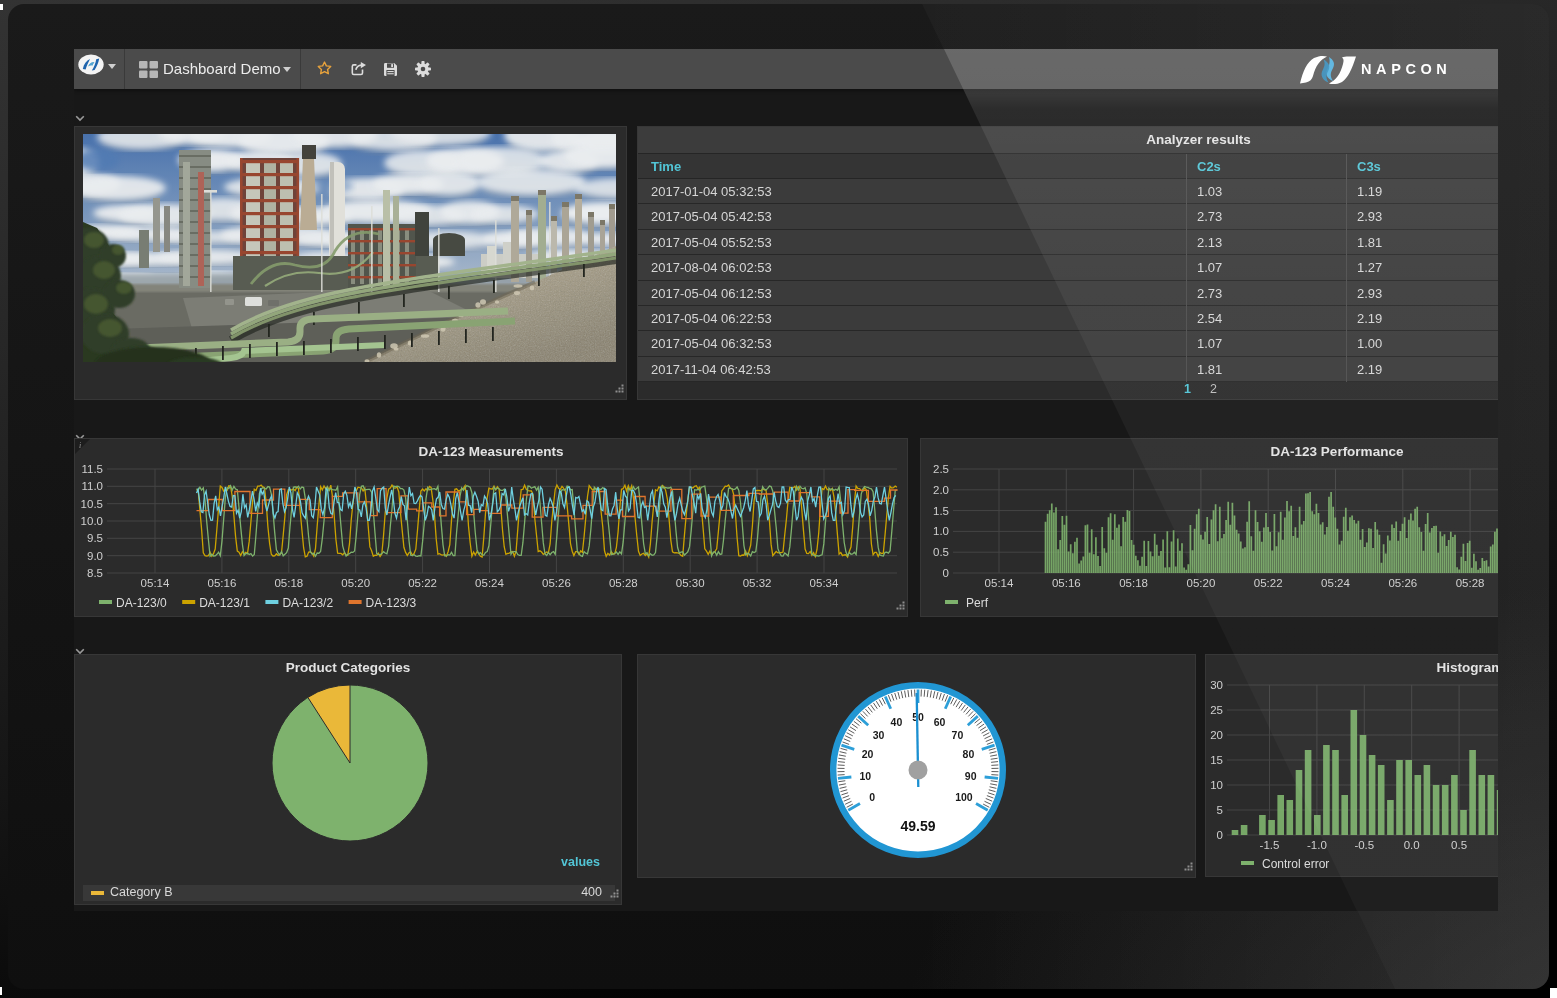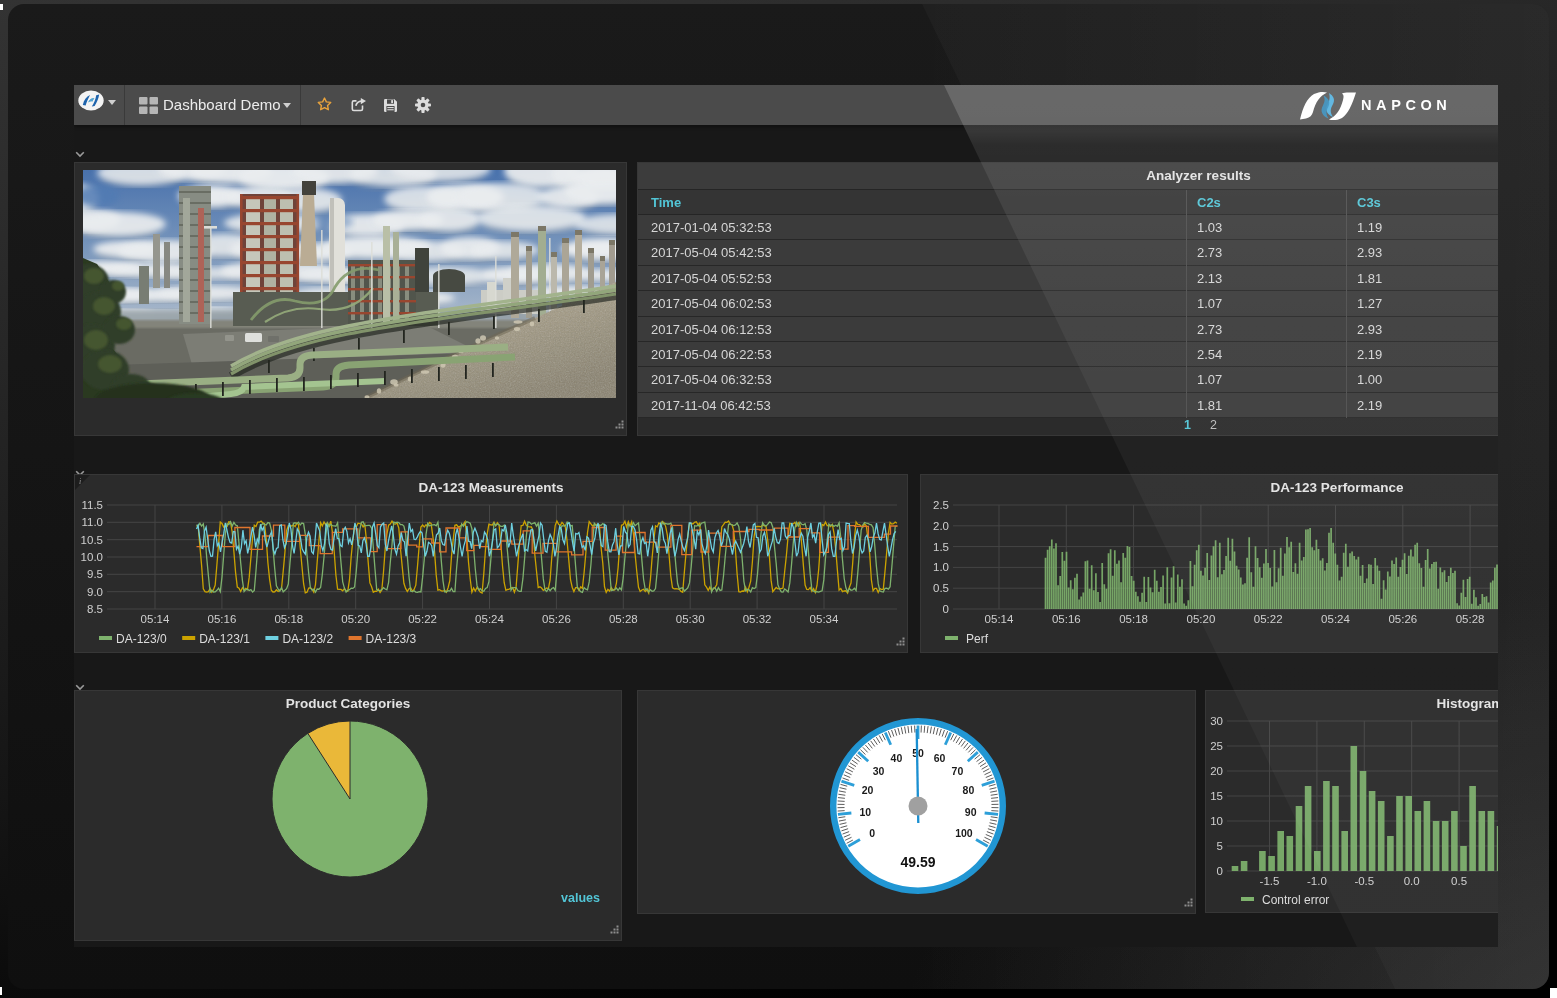--- a/index.html
+++ b/index.html
@@ -4,21 +4,21 @@
 html,body { width:1557px; height:998px; overflow:hidden; background:#111;
   font-family:"Liberation Sans", sans-serif; }
 #stage { position:relative; width:1557px; height:998px;
   background:linear-gradient(168deg, #333333 0%, #2a2a2a 20%, #151515 60%, #000 90%); }
 #frame { position:absolute; left:8px; top:4px; width:1541px; height:985px; border-radius:16px;
   background:
     radial-gradient(ellipse 1350px 800px at 112% 108%, rgba(95,95,95,0.42), rgba(95,95,95,0) 62%),
     linear-gradient(to right, rgba(255,255,255,0) 58%, rgba(255,255,255,0.045)),
     linear-gradient(to bottom, #1a1a1a, #0f0f0f); }
 #screen { position:absolute; left:74px; top:49px; width:1424px; height:862px;
-  background:#181818; overflow:hidden;margin-top:36px; }
+  background:#181818; overflow:hidden; }
 .nav { position:absolute; left:0; top:0; width:1424px; height:40px; background:#4b4b4b;
   box-shadow:0 2px 3px rgba(0,0,0,0.35); }
 .nsec { position:absolute; top:0; height:40px; }
 .ndiv { position:absolute; top:0; width:1px; height:40px; background:#3a3a3a; }
 .ntext { position:absolute; left:38px; top:11px; font-size:15px; color:#ececec; white-space:nowrap; }
 .caret { position:absolute; width:0; height:0; border-left:4.5px solid transparent;
   border-right:4.5px solid transparent; border-top:5px solid #cfcfcf; }
 .nico { position:absolute; }
 .nlogo { position:absolute; left:1287px; top:12px; font-size:14.5px; font-weight:bold; color:#fff;
   letter-spacing:4.6px; }
@@ -468,21 +468,21 @@
           <span class="c0">2017-05-04 05:42:53</span>
           <span class="c1">2.73</span>
           <span class="c2">2.93</span>
         </div>
         <div class="trow" style="top:102.8px">
           <span class="c0">2017-05-04 05:52:53</span>
           <span class="c1">2.13</span>
           <span class="c2">1.81</span>
         </div>
         <div class="trow" style="top:128.2px">
-          <span class="c0">2017-05-04 06:02:53</span>
+          <span class="c0">2017-08-04 06:02:53</span>
           <span class="c1">1.07</span>
           <span class="c2">1.27</span>
         </div>
         <div class="trow" style="top:153.6px">
           <span class="c0">2017-05-04 06:12:53</span>
           <span class="c1">2.73</span>
           <span class="c2">2.93</span>
         </div>
         <div class="trow" style="top:179.0px">
           <span class="c0">2017-05-04 06:22:53</span>
@@ -601,21 +601,25 @@
           <text x="28" y="96.4" font-size="11.5" fill="#cfcfcf" text-anchor="end">1.0</text>
           <text x="28" y="117.2" font-size="11.5" fill="#cfcfcf" text-anchor="end">0.5</text>
           <text x="28" y="138.0" font-size="11.5" fill="#cfcfcf" text-anchor="end">0</text>
           <path d="M124.5 82.70V134M126.6 74.69V134M128.7 71.27V134M130.8 64.53V134M132.9 73.54V134M135.0 68.21V134M137.1 110.26V134M139.2 101.04V134M141.3 76.98V134M143.4 85.75V134M145.5 76.75V134M147.6 112.51V134M149.7 105.13V134M151.8 114.30V134M153.9 102.85V134M156.0 98.82V134M158.1 124.56V134M160.2 121.40V134M162.3 117.59V134M164.4 86.32V134M166.5 85.45V134M168.6 113.71V134M170.7 90.22V134M172.8 115.19V134M174.9 98.33V134M177.0 116.96V134M179.1 127.11V134M181.2 87.97V134M183.3 109.16V134M185.4 113.78V134M187.5 78.21V134M189.6 74.24V134M191.7 100.66V134M193.8 75.21V134M195.9 88.77V134M198.0 85.57V134M200.1 107.26V134M202.2 77.91V134M204.3 82.68V134M206.4 71.10V134M208.5 72.04V134M210.6 100.96V134M212.7 105.76V134M214.8 116.81V134M216.9 121.17V134M219.0 126.76V134M221.1 117.67V134M223.2 101.80V134M225.3 127.00V134M227.4 102.02V134M229.5 112.58V134M231.6 117.20V134M233.7 94.83V134M235.8 105.79V134M237.9 116.81V134M240.0 112.10V134M242.1 100.60V134M244.2 128.62V134M246.3 92.16V134M248.4 128.17V134M250.5 102.55V134M252.6 91.36V134M254.7 127.40V134M256.8 99.42V134M258.9 111.82V134M261.0 104.16V134M263.1 128.46V134M265.2 130.67V134M267.3 125.13V134M269.4 86.02V134M271.5 111.17V134M273.6 89.86V134M275.7 75.18V134M277.8 69.81V134M279.9 95.71V134M282.0 100.62V134M284.1 92.74V134M286.2 77.88V134M288.3 104.89V134M290.4 80.41V134M292.5 71.18V134M294.6 65.22V134M296.7 102.16V134M298.8 67.77V134M300.9 99.29V134M303.0 95.04V134M305.1 80.97V134M307.2 62.77V134M309.3 85.64V134M311.4 63.73V134M313.5 76.39V134M315.6 90.83V134M317.7 94.53V134M319.8 102.42V134M321.9 109.49V134M324.0 108.32V134M326.1 82.85V134M328.2 62.33V134M330.3 97.24V134M332.4 111.73V134M334.5 71.23V134M336.6 82.93V134M338.7 92.18V134M340.8 102.69V134M342.9 88.54V134M345.0 74.05V134M347.1 87.98V134M349.2 92.97V134M351.3 111.39V134M353.4 74.92V134M355.5 107.34V134M357.6 93.17V134M359.7 72.77V134M361.8 100.68V134M363.9 78.53V134M366.0 61.99V134M368.1 72.31V134M370.2 66.70V134M372.3 96.90V134M374.4 88.18V134M376.5 98.83V134M378.6 67.85V134M380.7 85.56V134M382.8 81.92V134M384.9 54.62V134M387.0 54.35V134M389.1 52.88V134M391.2 72.28V134M393.3 75.37V134M395.4 64.68V134M397.5 73.99V134M399.6 85.45V134M401.7 83.29V134M403.8 95.40V134M405.9 88.04V134M408.0 57.86V134M410.1 52.88V134M412.2 67.79V134M414.3 78.48V134M416.4 89.76V134M418.5 105.43V134M420.6 101.74V134M422.7 77.74V134M424.8 68.80V134M426.9 91.67V134M429.0 78.34V134M431.1 76.59V134M433.2 80.98V134M435.3 84.50V134M437.4 81.74V134M439.5 100.66V134M441.6 89.96V134M443.7 108.02V134M445.8 103.38V134M447.9 89.19V134M450.0 89.74V134M452.1 108.95V134M454.2 82.99V134M456.3 90.58V134M458.4 95.71V134M460.5 123.86V134M462.6 105.29V134M464.7 114.43V134M466.8 96.42V134M468.9 101.44V134M471.0 85.51V134M473.1 89.12V134M475.2 82.46V134M477.3 101.69V134M479.4 92.03V134M481.5 84.78V134M483.6 78.33V134M485.7 99.09V134M487.8 80.67V134M489.9 74.61V134M492.0 81.60V134M494.1 69.68V134M496.2 67.70V134M498.3 88.14V134M500.4 92.95V134M502.5 111.68V134M504.6 84.96V134M506.7 73.97V134M508.8 93.58V134M510.9 88.91V134M513.0 87.04V134M515.1 86.74V134M517.2 113.86V134M519.3 92.49V134M521.4 97.33V134M523.5 95.22V134M525.6 106.98V134M527.7 100.94V134M529.8 92.85V134M531.9 97.89V134M534.0 95.64V134M536.1 128.29V134M538.2 130.45V134M540.3 117.83V134M542.4 104.82V134M544.5 121.96V134M546.6 103.94V134M548.7 101.76V134M550.8 128.76V134M552.9 114.63V134M555.0 122.13V134M557.1 130.67V134M559.2 129.03V134M561.3 119.02V134M563.4 122.01V134M565.5 121.19V134M567.6 127.41V134M569.7 107.50V134M571.8 105.45V134M573.9 92.85V134M576.0 89.62V134M578.1 104.45V134M580.2 75.56V134M582.3 110.15V134M584.4 98.67V134M586.5 100.95V134M588.6 94.51V134M590.7 106.20V134M592.8 74.55V134M594.9 87.84V134M597.0 106.78V134M599.1 83.84V134M601.2 102.51V134M603.3 85.73V134M605.4 91.29V134M607.5 81.32V134M609.6 61.10V134M611.7 62.92V134M613.8 82.62V134M615.9 69.23V134M618.0 74.37V134M620.1 89.02V134M622.2 103.91V134M624.3 86.55V134M626.4 84.16V134M628.5 65.31V134M630.6 60.46V134M632.7 76.62V134M634.8 93.15V134M636.9 71.76V134M639.0 108.88V134" stroke="#7eb26d" stroke-width="1.7" opacity="0.9" fill="none"></path>
           <rect x="24" y="161" width="13" height="4" fill="#7eb26d"></rect>
           <text x="45" y="168" font-size="12" fill="#dcdcdc">Perf</text>
         </svg></div>
       <div class="panel" style="left:0;top:605px;width:548px;height:251px"><div class="ptitle">Product Categories</div><svg width="548" height="251" viewBox="0 0 548 251" xmlns="http://www.w3.org/2000/svg">
           <circle cx="275.0" cy="108.0" r="78.0" fill="#7eb26d" stroke="#2b2b2b" stroke-width="1"></circle>
           <path d="M275.0 108.0 L232.83 42.38 A78.0 78.0 0 0 1 275.0 30.0 Z" fill="#eab839" stroke="#2b2b2b" stroke-width="1"></path>
-        </svg><div class="plleg" style="right:21px;top:200px;color:#52c5d6;font-weight:bold">values</div><span class="rsz"><svg width="9" height="9" viewBox="0 0 9 9">
+        </svg><div class="plleg" style="right:21px;top:200px;color:#52c5d6;font-weight:bold">values</div><div class="plleg" style="left:8px;top:230px;width:532px;height:16px;background:#383838">
+          <span style="position:absolute;left:8px;top:6px;width:13px;height:4px;background:#eab839"></span>
+          <span style="position:absolute;left:27px">Category B</span>
+          <span style="position:absolute;right:13px">400</span>
+        </div><span class="rsz"><svg width="9" height="9" viewBox="0 0 9 9">
             <g fill="#b0b0b0" opacity="0.75">
               <rect x="6.5" y="0.5" width="2" height="2"></rect>
               <rect x="6.5" y="3.5" width="2" height="2"></rect>
               <rect x="3.5" y="3.5" width="2" height="2"></rect>
               <rect x="6.5" y="6.5" width="2" height="2"></rect>
               <rect x="3.5" y="6.5" width="2" height="2"></rect>
               <rect x="0.5" y="6.5" width="2" height="2"></rect>
             </g>
           </svg></span></div>
       <div class="panel" style="left:563px;top:605px;width:559px;height:224px"><svg width="559" height="224" viewBox="0 0 559 224" xmlns="http://www.w3.org/2000/svg">

